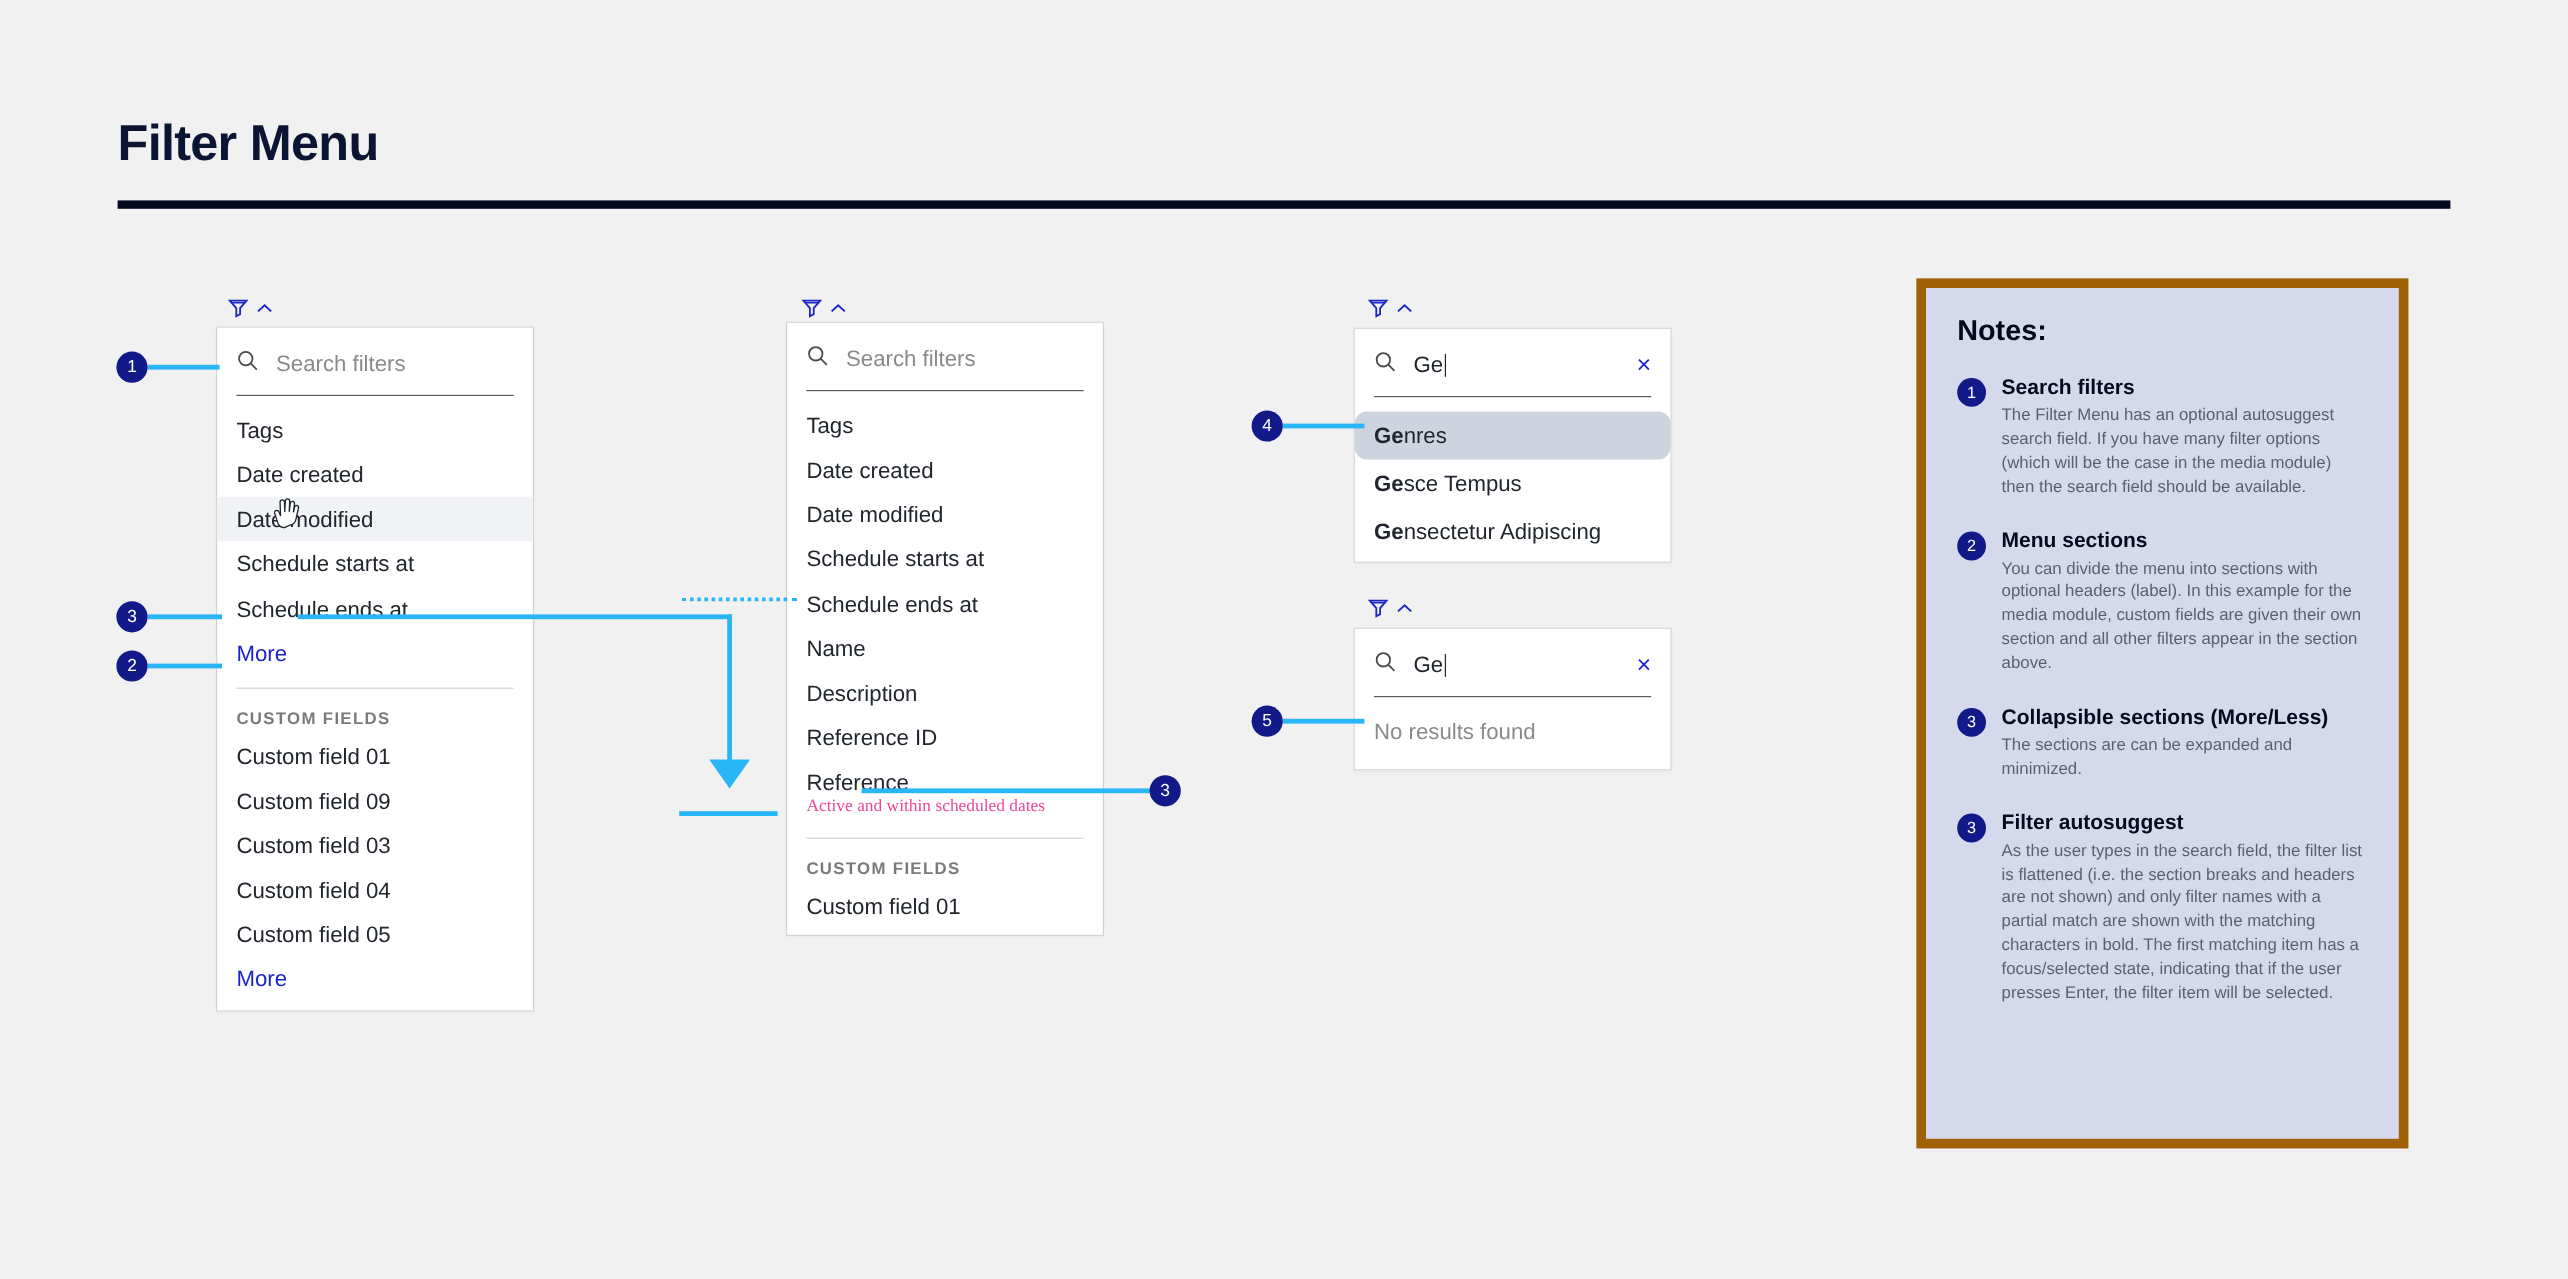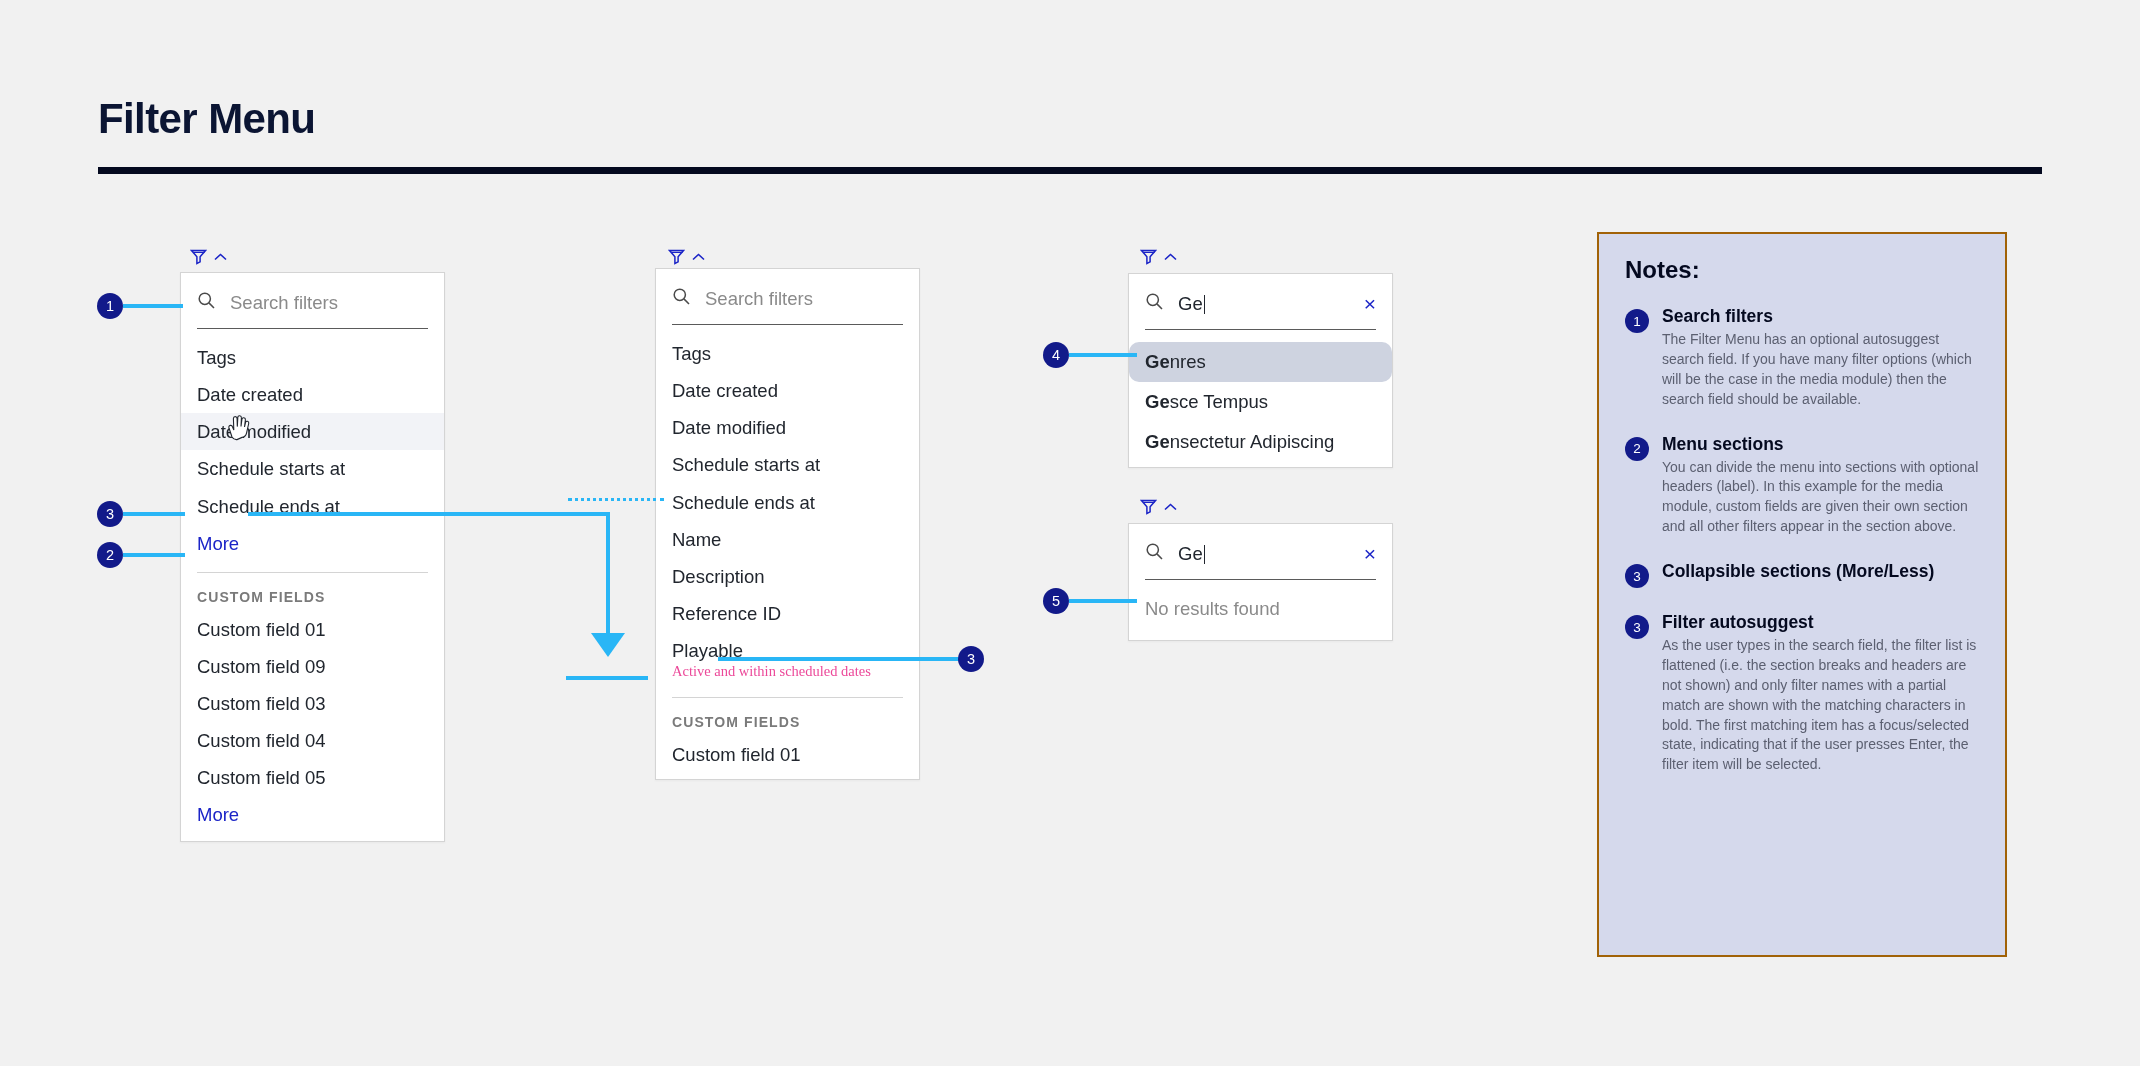--- a/index.html
+++ b/index.html
@@ -176,21 +176,21 @@
   }
 
   
   .notes-panel {
     position: absolute;
     left: 1597px;
     top: 232px;
     width: 410px;
     height: 725px;
     background: #d5d9ec;
-    border: 2px solid #a16207;
+    border: 8px solid #a16207;
     padding: 22px 26px;
   }
   .notes-heading {
     font-size: 24px;
     font-weight: bold;
     color: #04091f;
     margin-bottom: 22px;
   }
   .note {
     display: flex;
@@ -311,21 +311,21 @@
   <div class="menu-list">
     <div class="menu-item">Tags</div>
     <div class="menu-item">Date created</div>
     <div class="menu-item">Date modified</div>
     <div class="menu-item">Schedule starts at</div>
     <div class="menu-item">Schedule ends at</div>
     <div class="menu-item">Name</div>
     <div class="menu-item">Description</div>
     <div class="menu-item">Reference ID</div>
     <div class="menu-item">
-      <span>Playable</span>
+      <span>Reference</span>
       <span class="sub">Active and within scheduled dates</span>
     </div>
   </div>
 
   <div class="menu-divider"></div>
   <div class="section-label">CUSTOM FIELDS</div>
   <div>
     <div class="menu-item">Custom field 01</div>
 
   </div>
@@ -439,20 +439,21 @@
     <div class="note-body">
       <div class="note-title">Menu sections</div>
       <div class="note-text">You can divide the menu into sections with optional headers (label). In this example for the media module, custom fields are given their own section and all other filters appear in the section above.</div>
     </div>
   </div>
 
   <div class="note">
     <div class="note-badge">3</div>
     <div class="note-body">
       <div class="note-title">Collapsible sections (More/Less)</div>
+      <div class="note-text">The sections are can be expanded and minimized.</div>
     </div>
   </div>
 
   <div class="note">
     <div class="note-badge">3</div>
     <div class="note-body">
       <div class="note-title">Filter autosuggest</div>
       <div class="note-text">As the user types in the search field, the filter list is flattened (i.e. the section breaks and headers are not shown) and only filter names with a partial match are shown with the matching characters in bold. The first matching item has a focus/selected state, indicating that if the user presses Enter, the filter item will be selected.</div>
     </div>
   </div>

